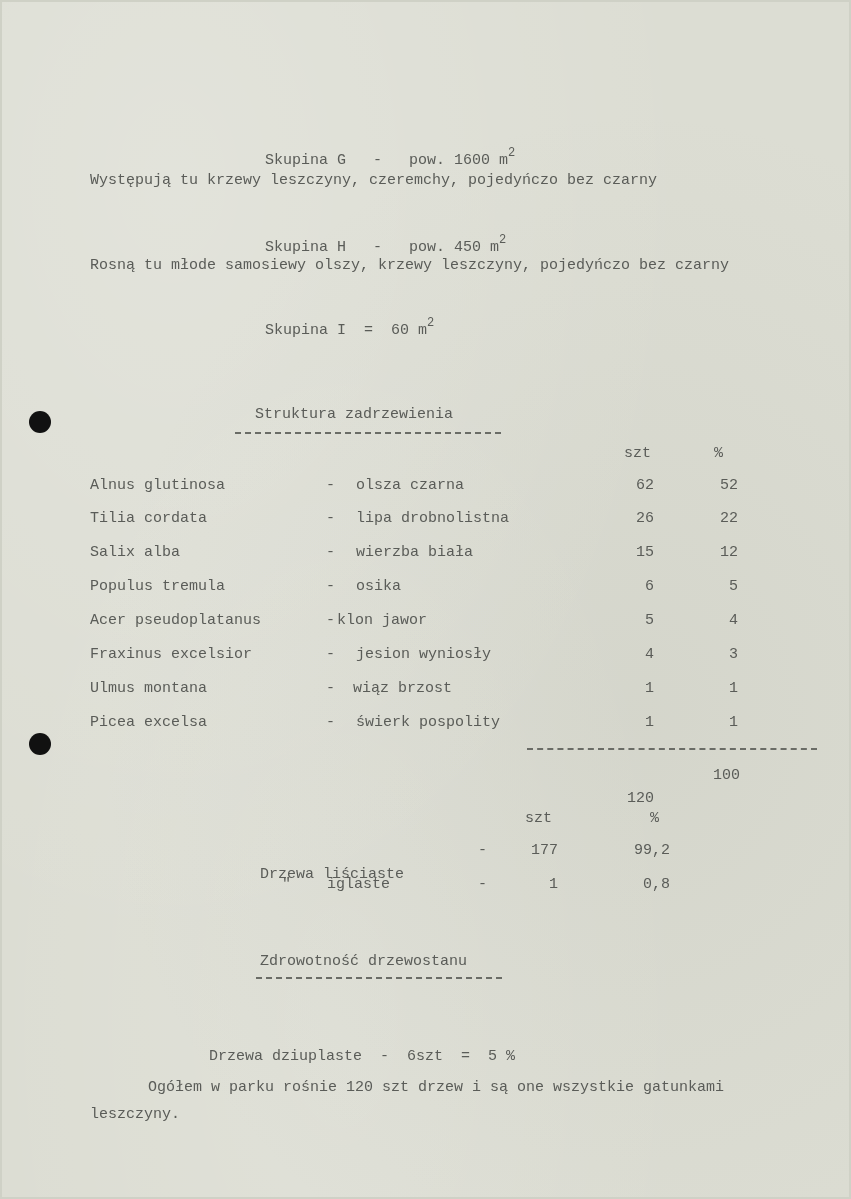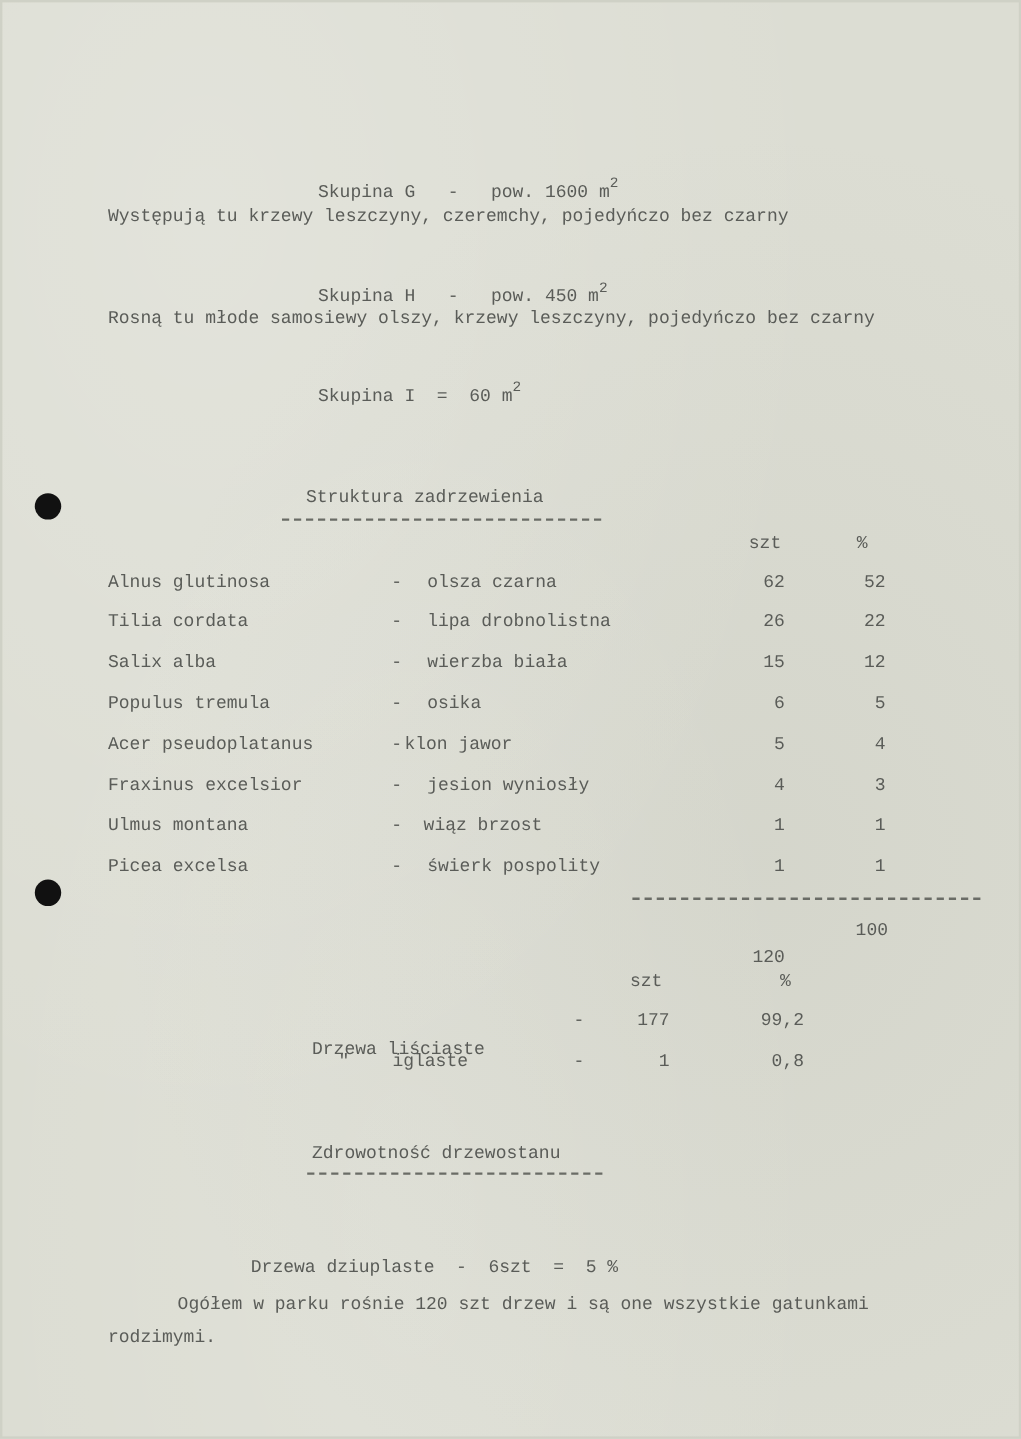--- a/index.html
+++ b/index.html
@@ -136,15 +136,15 @@
     <div class="t" style="left:476px; top:874px;">-</div>
     <div class="t num" style="left:520px; width:36px; top:874px;">1</div>
     <div class="t num" style="left:620px; width:48px; top:874px;">0,8</div>
   </div>
 
   <div class="t" style="left:258px; top:951px;">Zdrowotność drzewostanu</div>
   <div class="rule" style="left:254px; top:975px; width:246px;"></div>
   <div class="t" style="left:207px; top:1018px;margin-top:28px;">Drzewa dziuplaste  -  6szt  =  5 %</div>
 
   <div class="t" style="left:146px; top:1077px;text-align:right;">Ogółem w parku rośnie 120 szt drzew i są one wszystkie gatunkami</div>
-  <div class="t" style="left:88px; top:1104px;">rodzimymi.</div>
+  <div class="t" style="left:88px; top:1104px;">leszczyny.</div>
 
 </div>
 
 </body></html>

